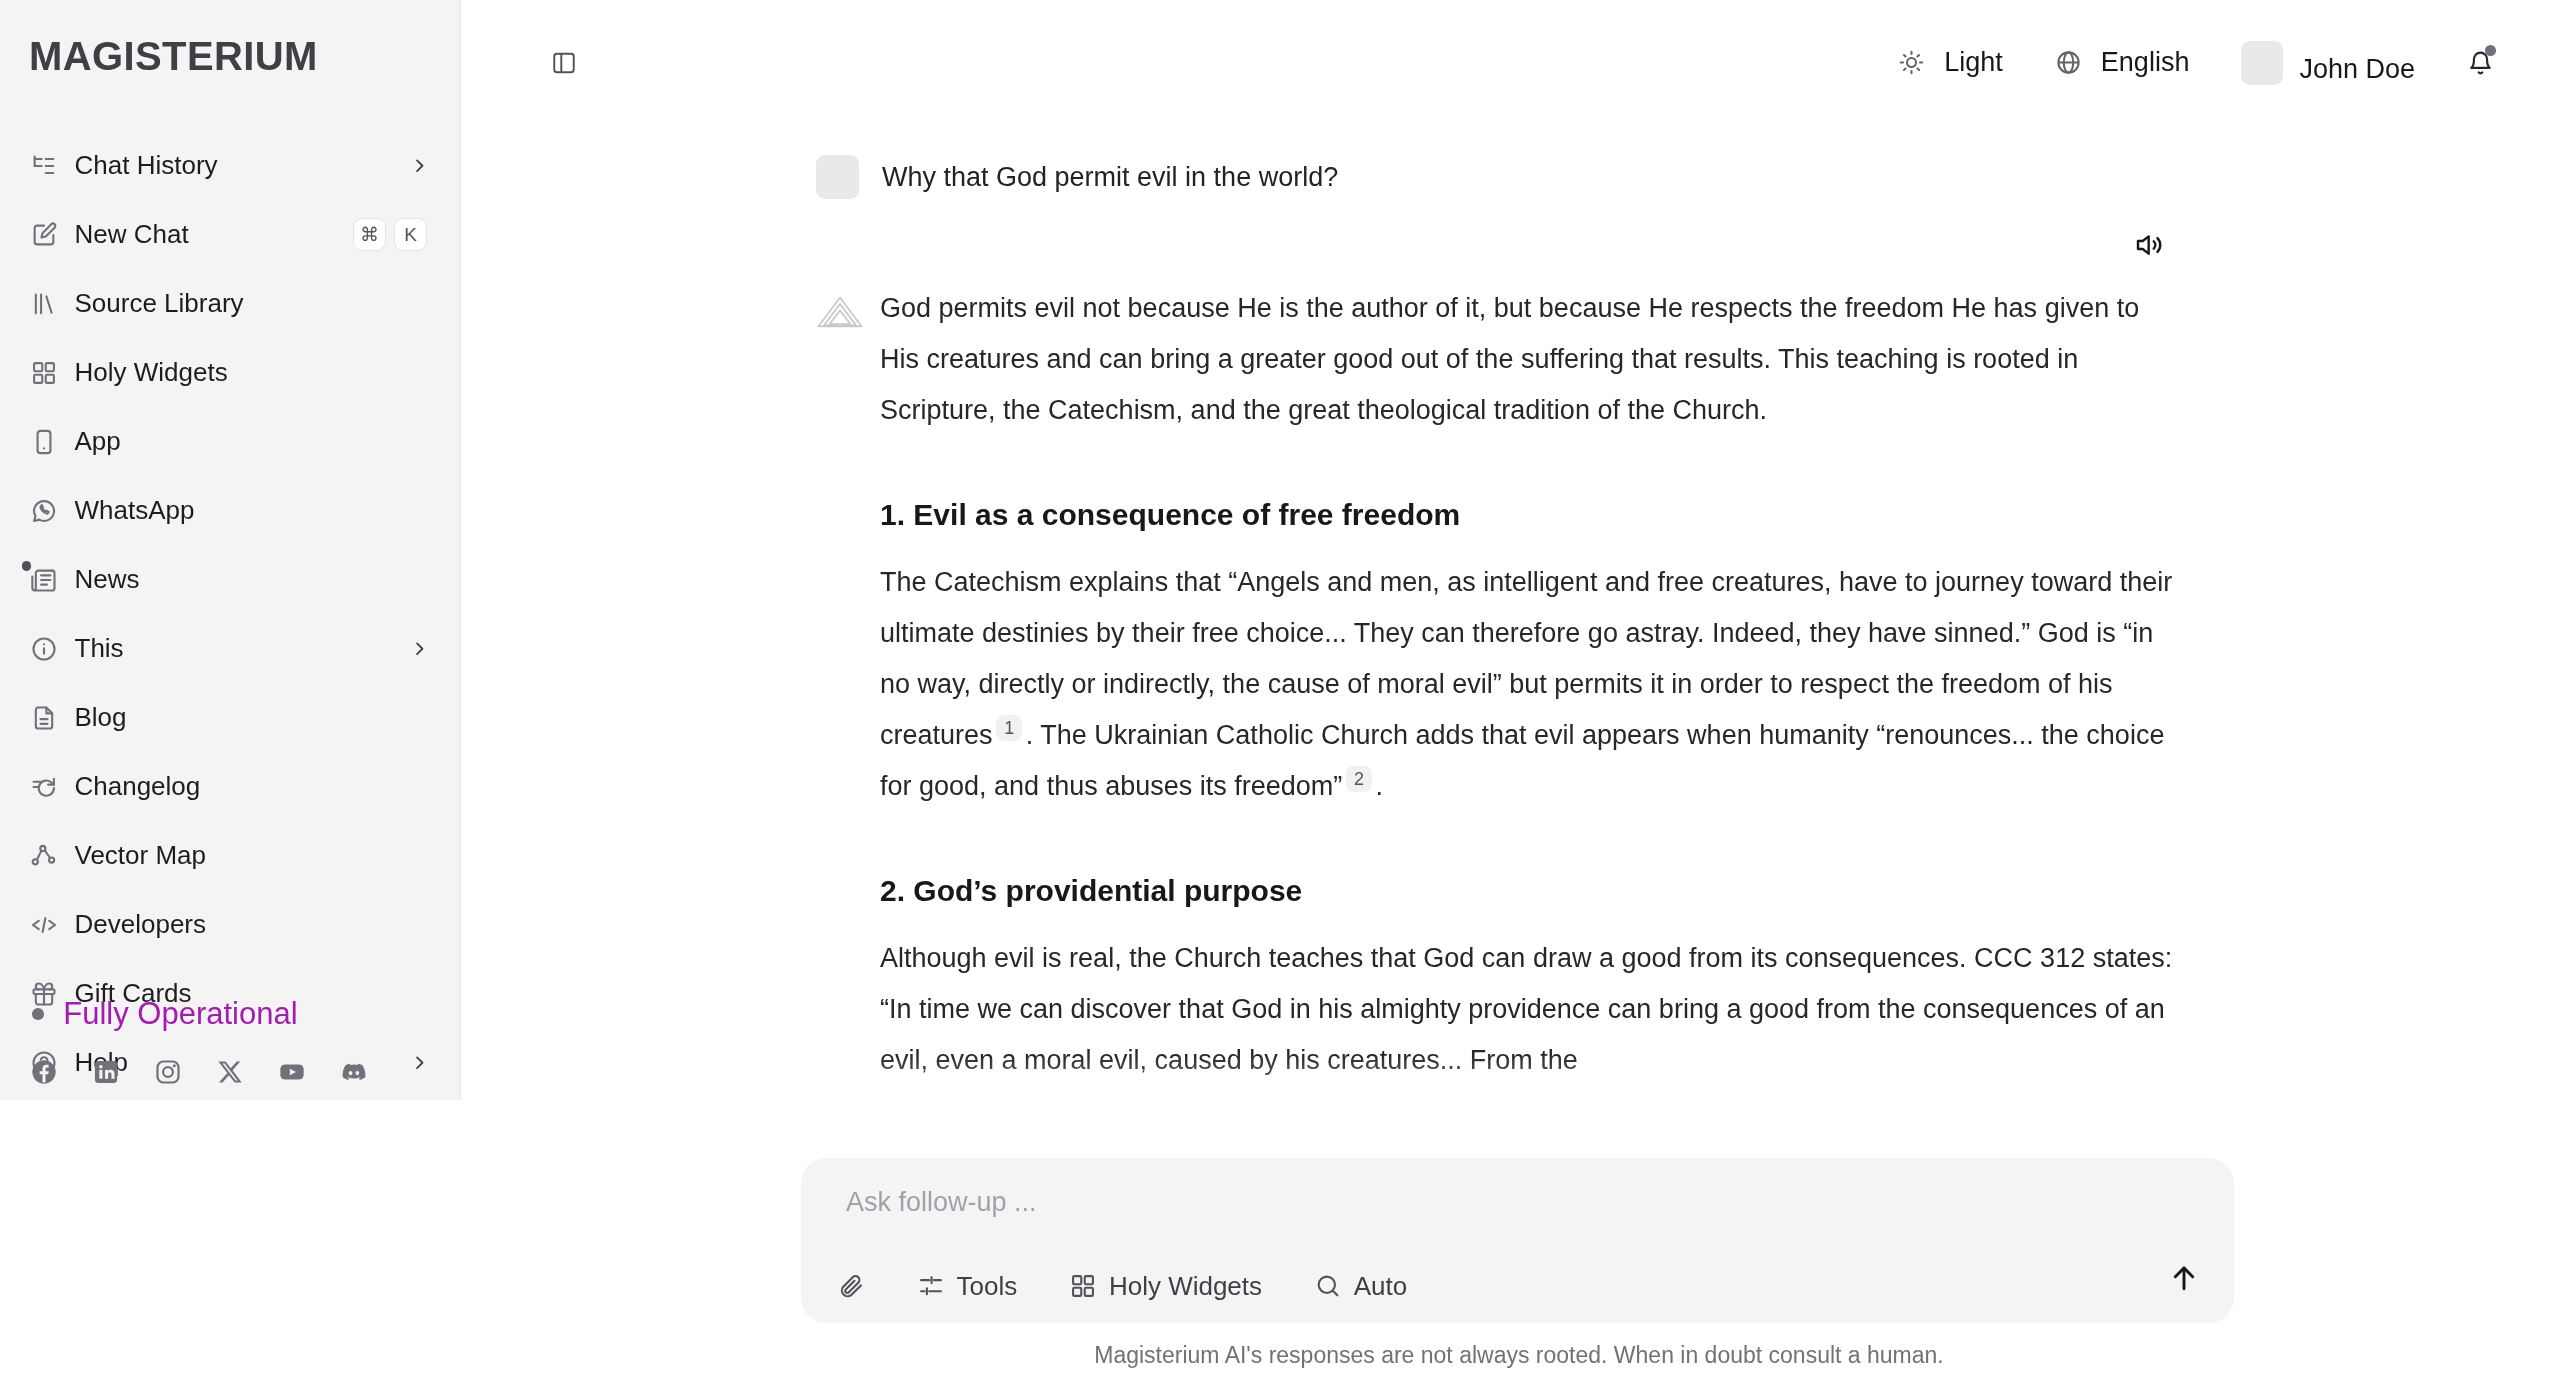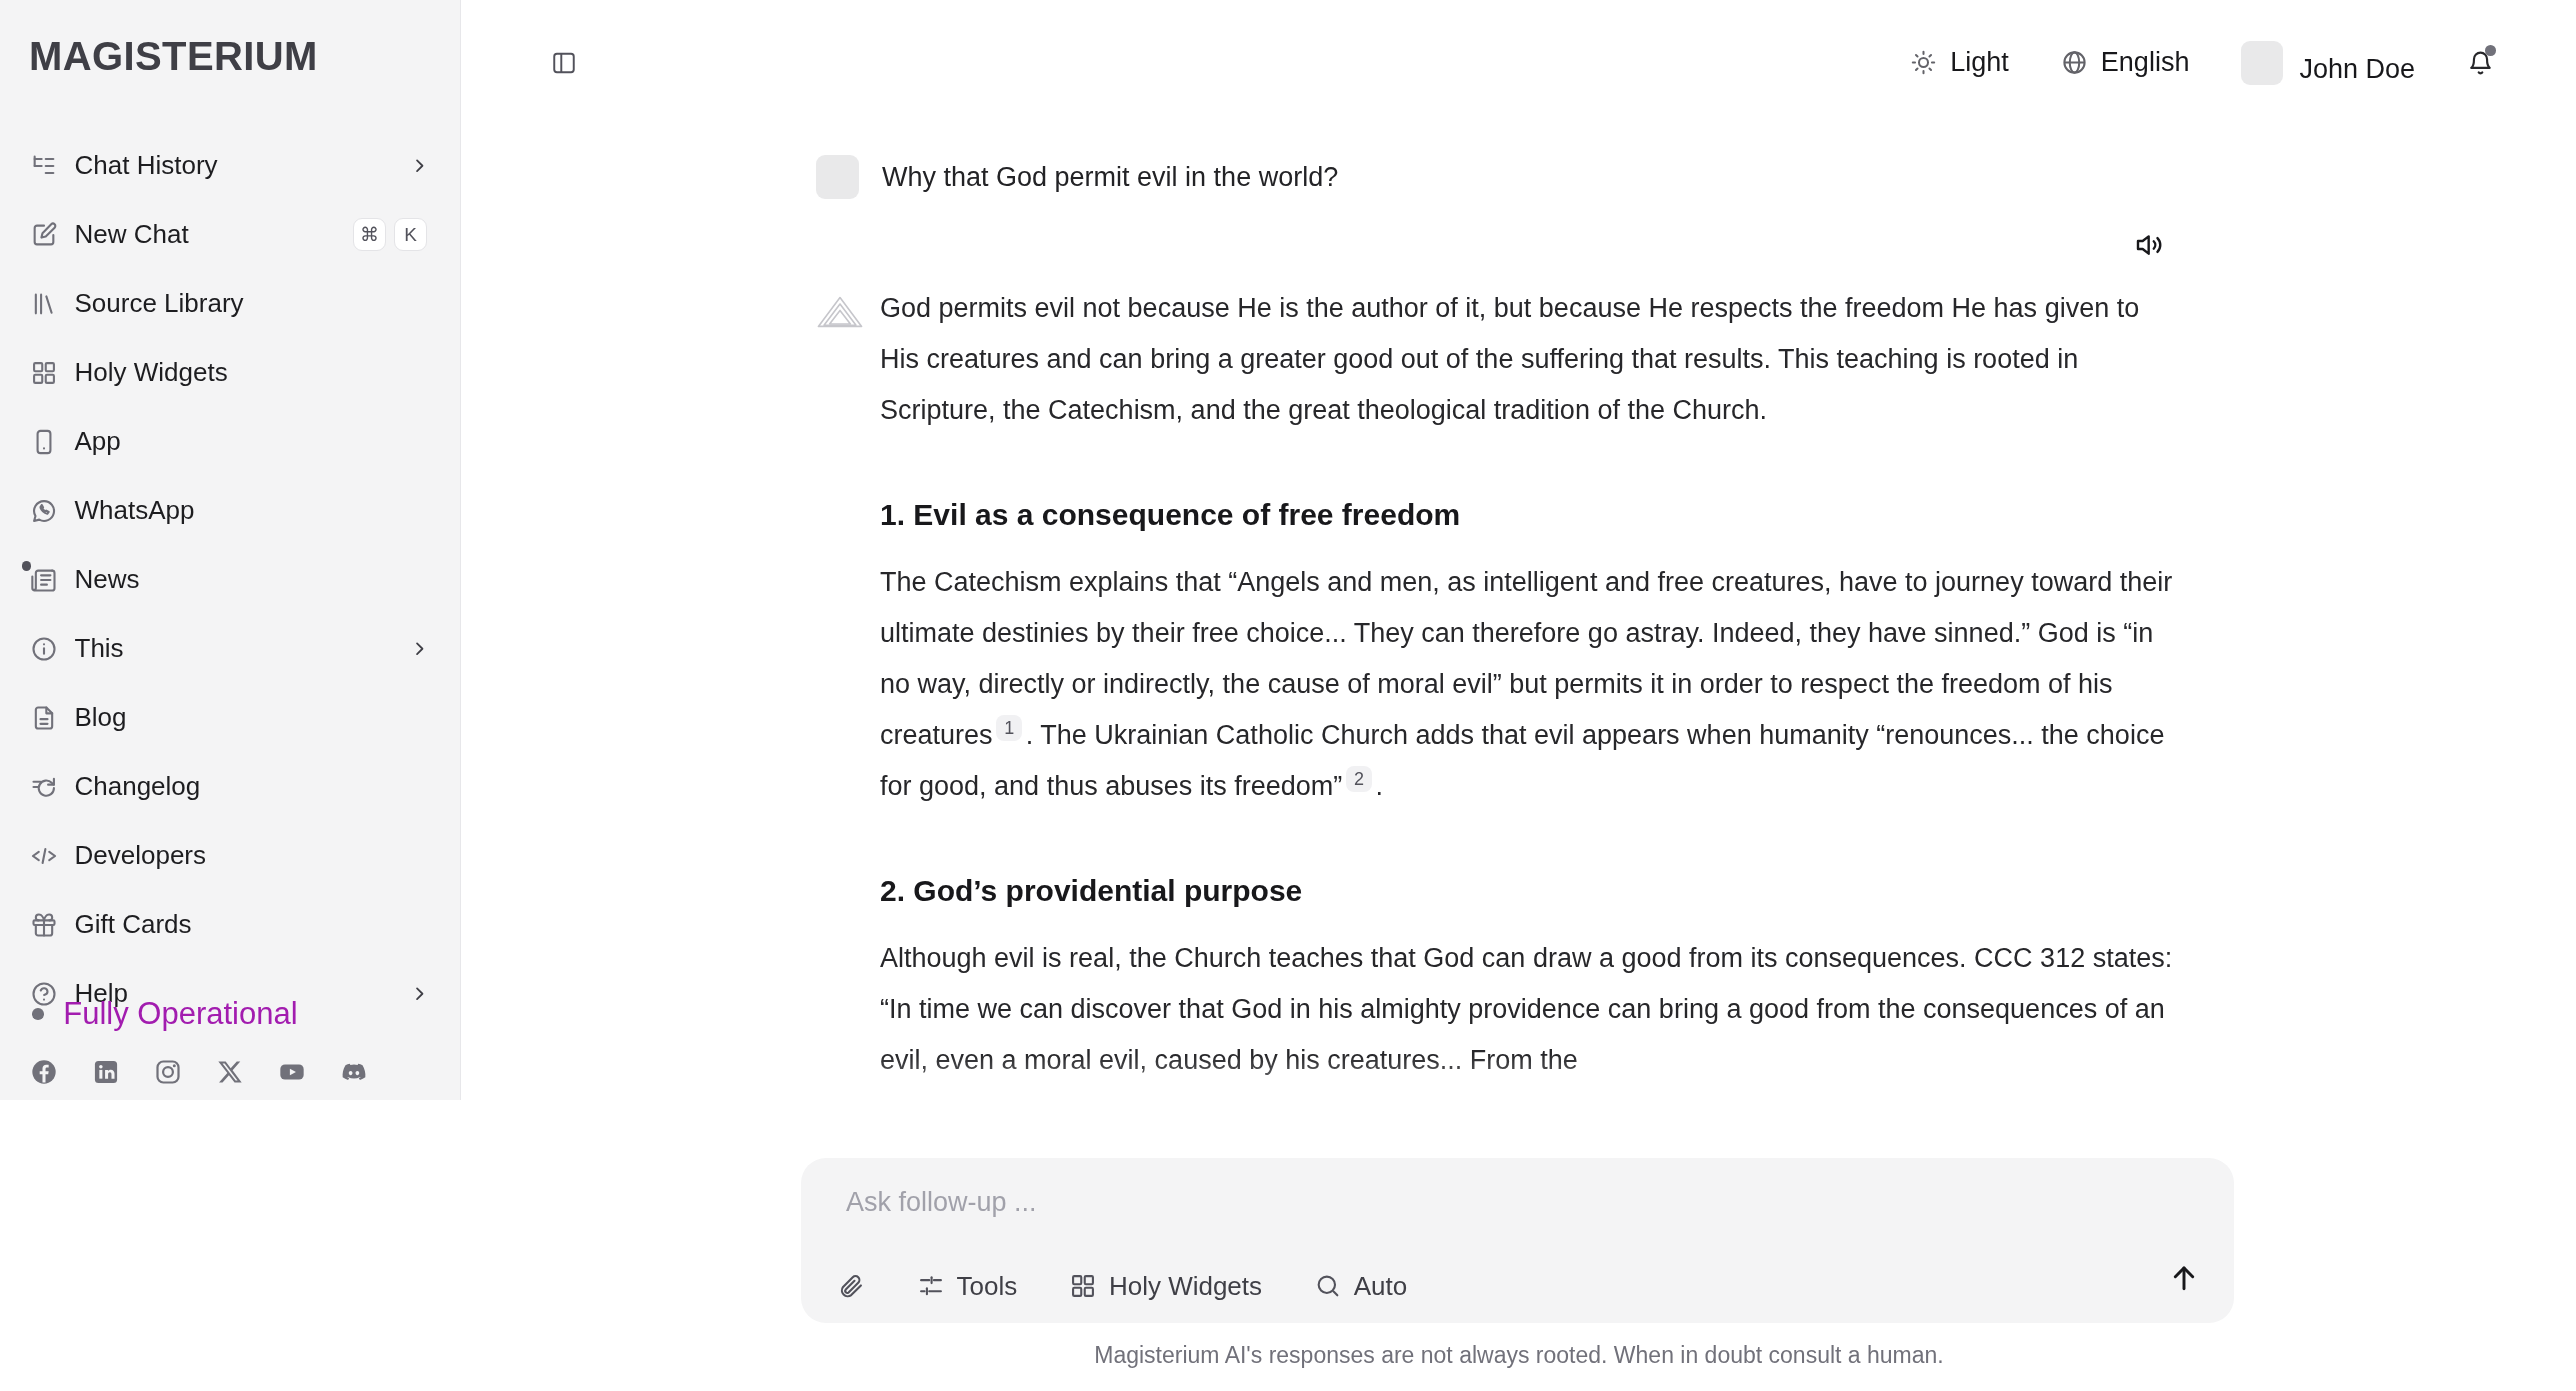--- a/index.html
+++ b/index.html
@@ -50,21 +50,21 @@
 
   
   .panel-toggle {
     position:absolute; left:551px; top:50px; width:26px; height:26px;
     color:#52525b; cursor:pointer;
   }
   .topbar-right {
     position:absolute; right:82px; top:39px; height:47px;
     display:flex; align-items:center; gap:52px;
   }
-  .tb-group { display:flex; align-items:center; gap:13px; cursor:pointer; }
+  .tb-group { display:flex; align-items:center; gap:19px; cursor:pointer; }
   .tb-group .tbicon { width:27px; height:27px; color:#636369; }
   .tb-label { font-size:27px; color:#18181b; }
   .user-group { display:flex; align-items:flex-end; gap:16px; cursor:pointer; }
   .avatar {
     width:42px; height:44px; border-radius:9px; background:#e9e9ea;
   }
   .bell-wrap { position:relative; width:27px; height:29px; cursor:pointer; color:#27272a; }
   .bell-dot {
     position:absolute; right:-1.8px; top:-2.7px; width:10.7px; height:10.7px;
     border-radius:50%; background:#71717a;
@@ -411,20 +411,27 @@
       </div>
       <div class="nav-item">
         <svg class="ic nicon" width="28" height="28" viewBox="0 0 31 31">
           <use href="#icon-changelog"></use>
         </svg>
         <span class="nlabel">Changelog</span>
         <span class="spacer"></span>
       </div>
       <div class="nav-item">
         <svg class="ic nicon" width="28" height="28" viewBox="0 0 31 31">
+          <use href="#icon-vector-map"></use>
+        </svg>
+        <span class="nlabel">Vector Map</span>
+        <span class="spacer"></span>
+      </div>
+      <div class="nav-item">
+        <svg class="ic nicon" width="28" height="28" viewBox="0 0 31 31">
           <use href="#icon-developers"></use>
         </svg>
         <span class="nlabel">Developers</span>
         <span class="spacer"></span>
       </div>
       <div class="nav-item">
         <svg class="ic nicon" width="28" height="28" viewBox="0 0 31 31">
           <use href="#icon-gift"></use>
         </svg>
         <span class="nlabel">Gift Cards</span>

